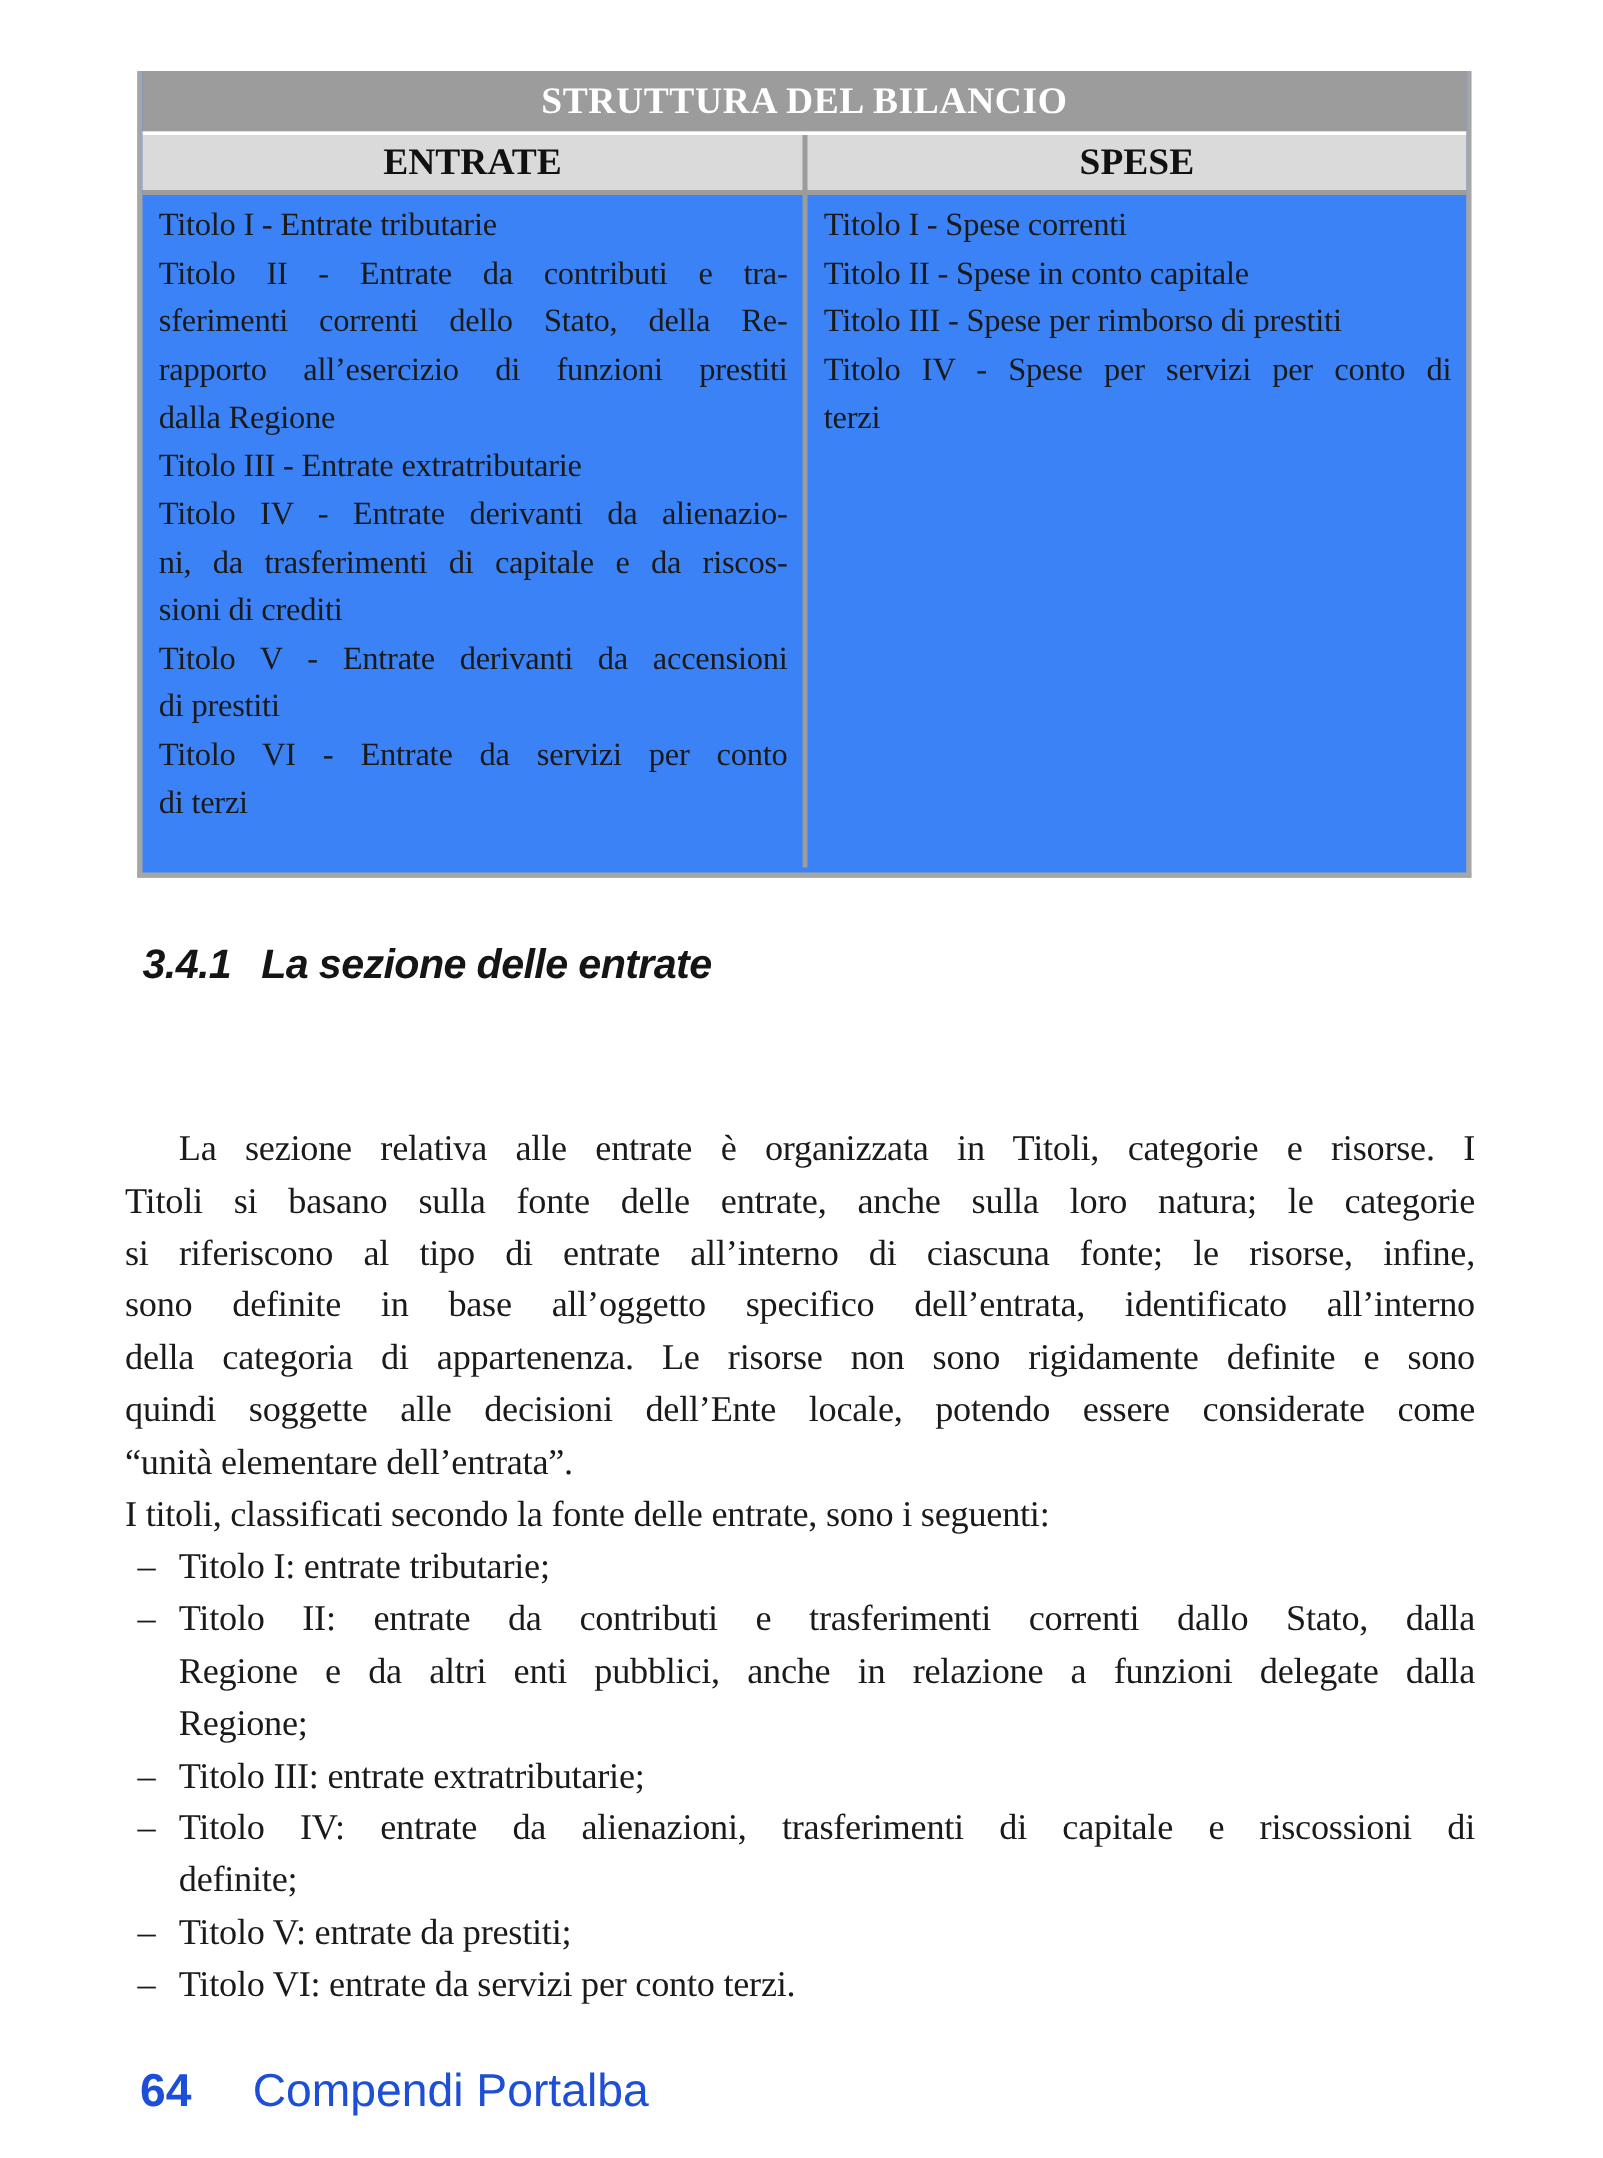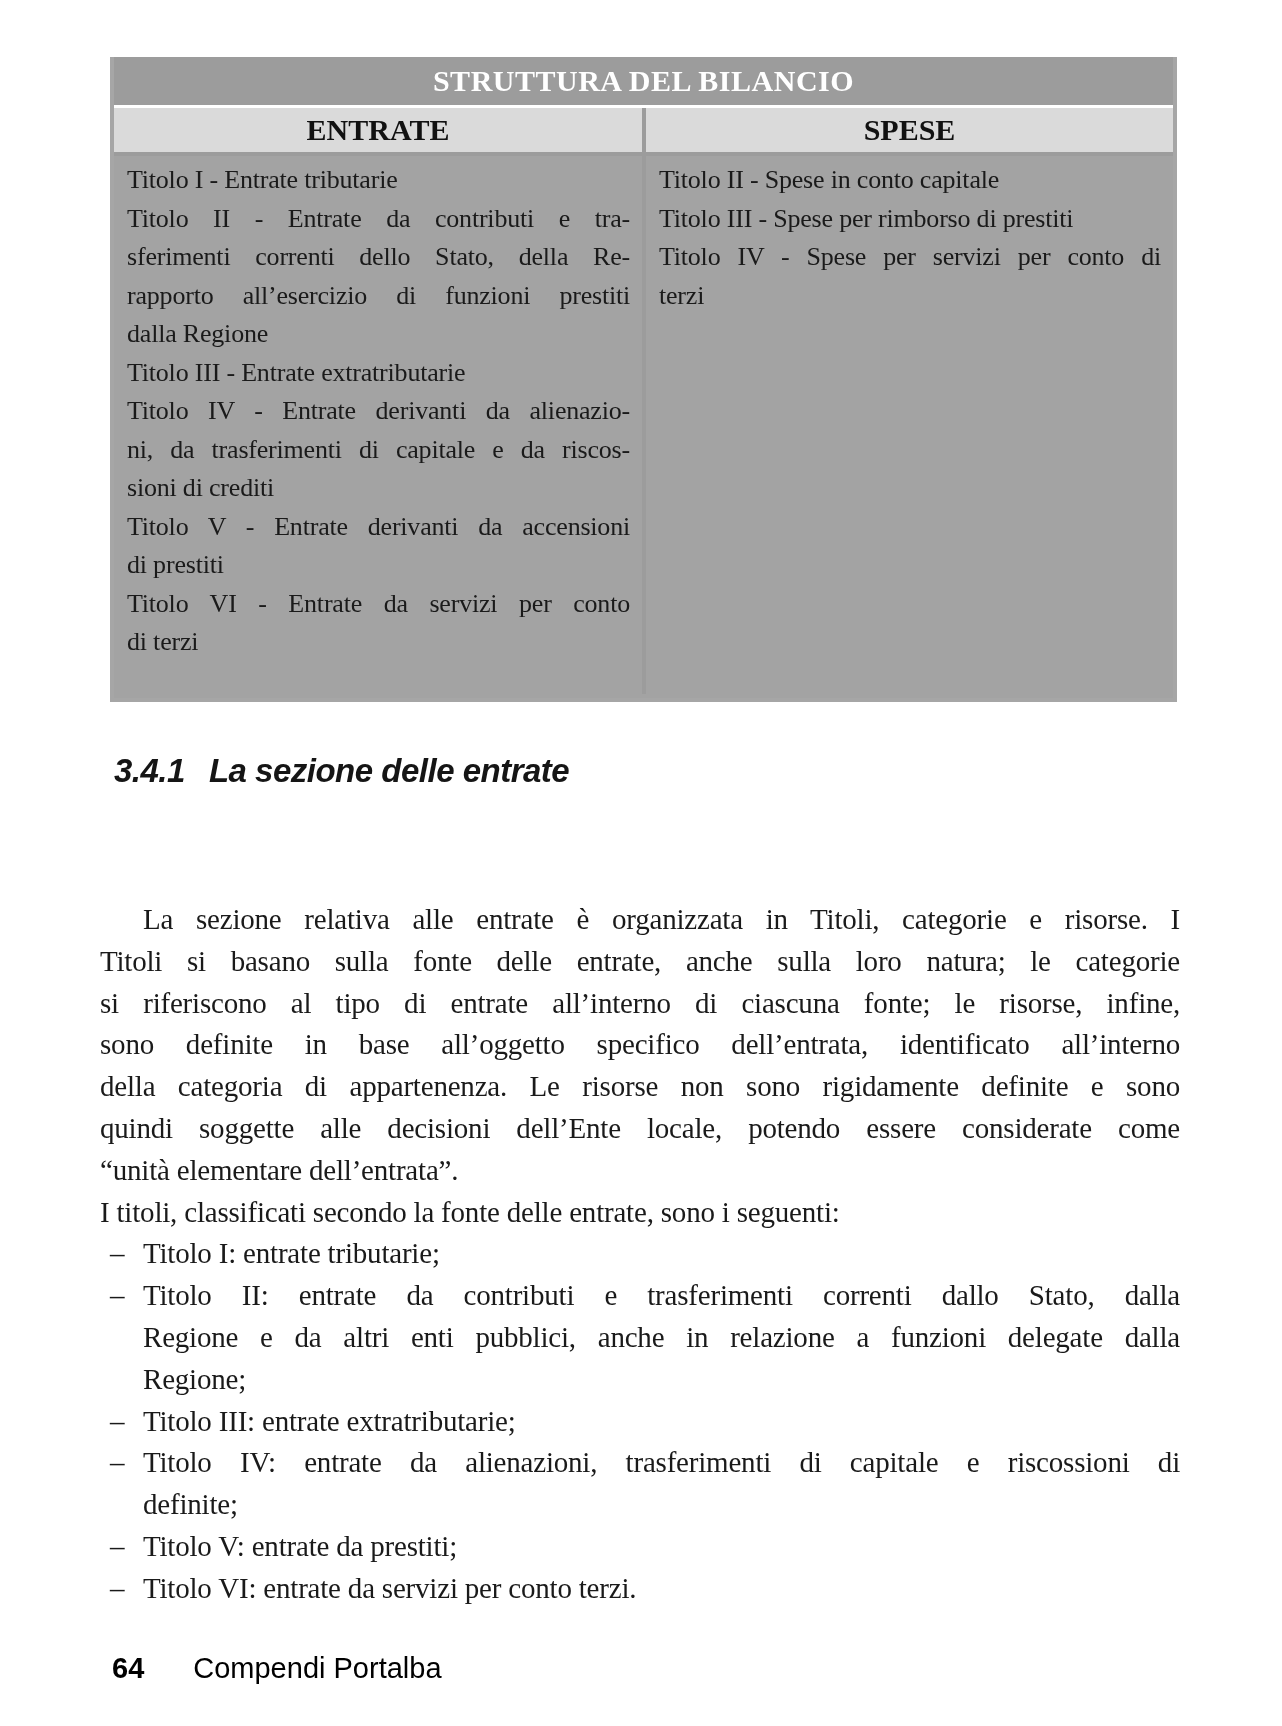--- a/index.html
+++ b/index.html
@@ -18,21 +18,21 @@
     font-family:"Liberation Serif","DejaVu Serif",serif;
     color:var(--ink);
   }
 
   
   .tbl{
     position:absolute;left:110px;top:57px;
     width:1067px;height:645px;
     border:4px solid var(--border-gray);
     border-top:none;
-    background:#a3a3a3;
+    background:#3b82f6;
   }
   .tbl-title{
     height:48px;background:var(--band-dark);
     color:#ffffff;
     display:flex;align-items:center;justify-content:center;
     font-weight:bold;font-size:30px;letter-spacing:0.5px;
   }
   .tbl-gap{height:3px;background:#ffffff;}
   .tbl-heads{display:flex;height:44px;background:var(--band-light);}
   .tbl-heads .hcell{
@@ -75,21 +75,21 @@
     position:absolute;left:100px;top:853px;
     width:1080px;
     font-size:29px;line-height:41.8px;
     letter-spacing:-0.2px;
   }
 
   
   .footer{
     position:absolute;left:112px;top:1652px;
     font-family:"Liberation Sans","DejaVu Sans",sans-serif;
-    font-size:29px;color:#000000;
+    font-size:37px;color:#1d4ed8;
     white-space:nowrap;
   }
   .footer .pnum{font-weight:bold;}
   .footer .btitle{margin-left:49px;}
 </style>
 </head>
 <body>
 
 <div class="page">
 
@@ -113,20 +113,21 @@
           <div class="line j"><span>Titolo IV - Entrate derivanti da alienazio-</span></div>
           <div class="line j"><span>ni, da trasferimenti di capitale e da riscos-</span></div>
           <div class="line"><span>sioni di crediti</span></div>
           <div class="line j"><span>Titolo V - Entrate derivanti da accensioni</span></div>
           <div class="line"><span>di prestiti</span></div>
           <div class="line j"><span>Titolo VI - Entrate da servizi per conto</span></div>
           <div class="line"><span>di terzi</span></div>
         </div>
       <div class="vdiv"></div>
       <div class="tcell right">
+          <div class="line"><span>Titolo I - Spese correnti</span></div>
           <div class="line"><span>Titolo II - Spese in conto capitale</span></div>
           <div class="line"><span>Titolo III - Spese per rimborso di prestiti</span></div>
           <div class="line j"><span>Titolo IV - Spese per servizi per conto di</span></div>
           <div class="line"><span>terzi</span></div>
         </div>
     </div>
   </div>
 
   <div class="sec-head">
     <span class="num">3.4.1</span><span>La sezione delle entrate</span>

